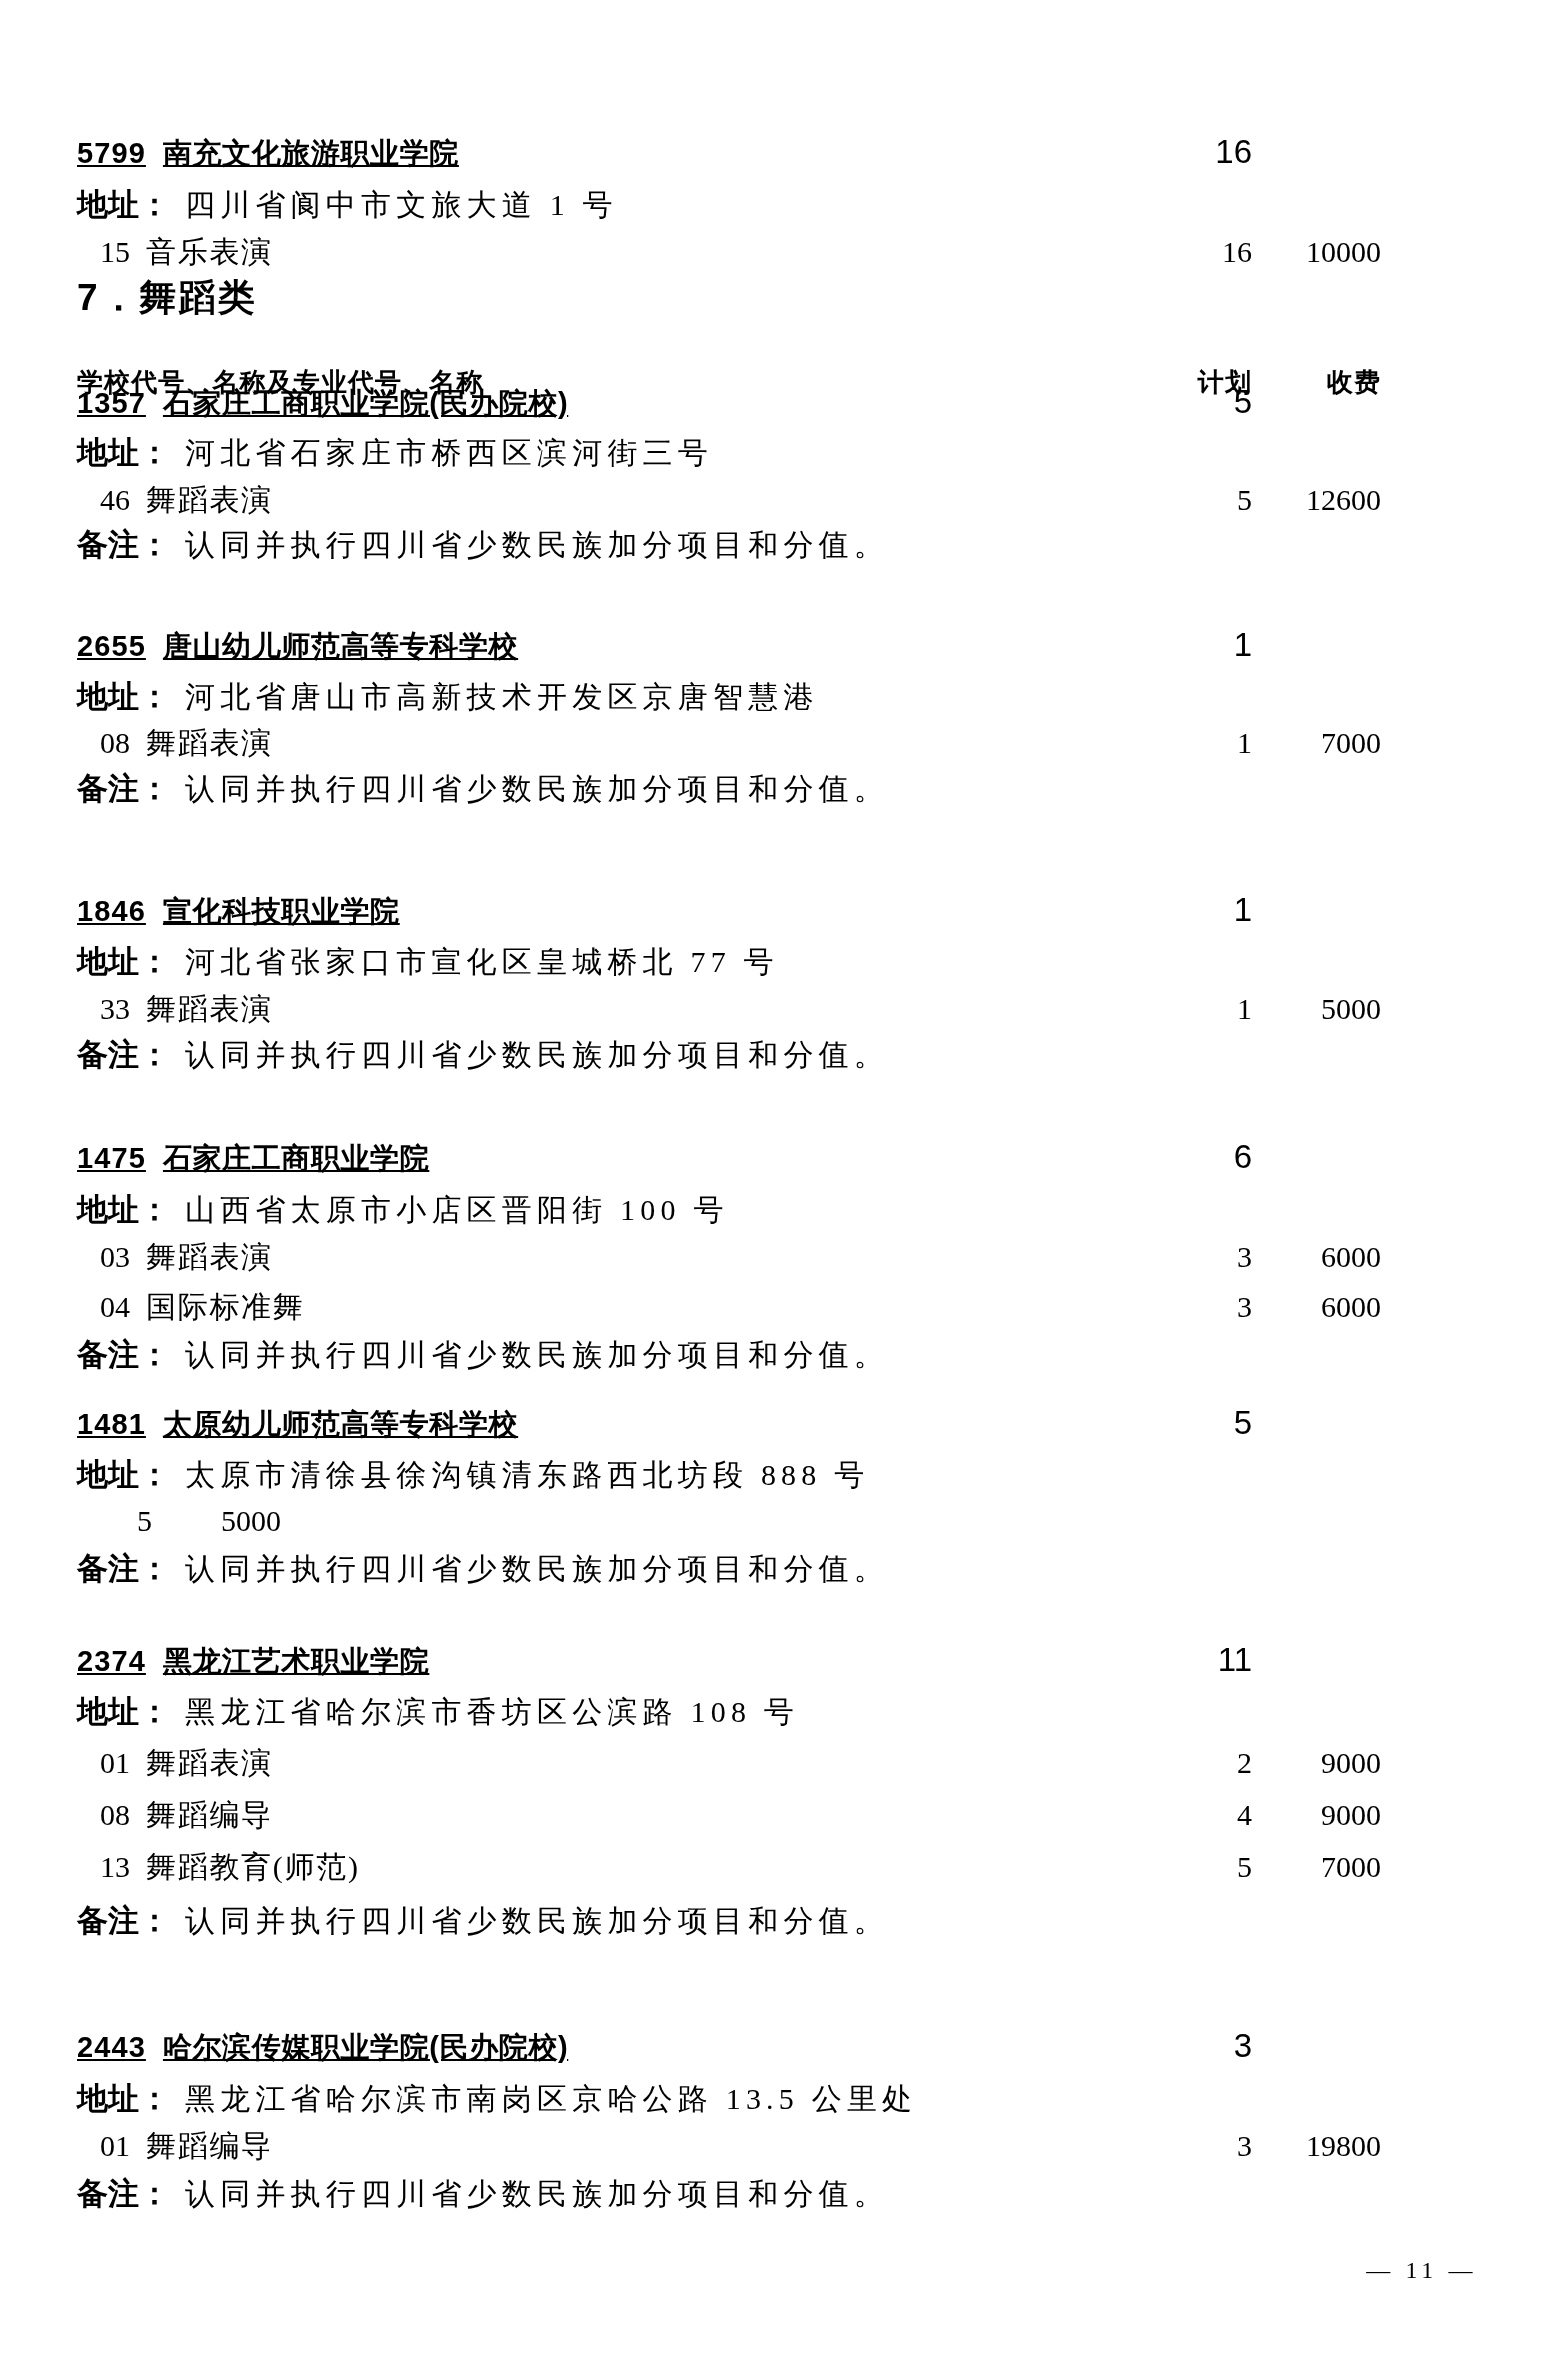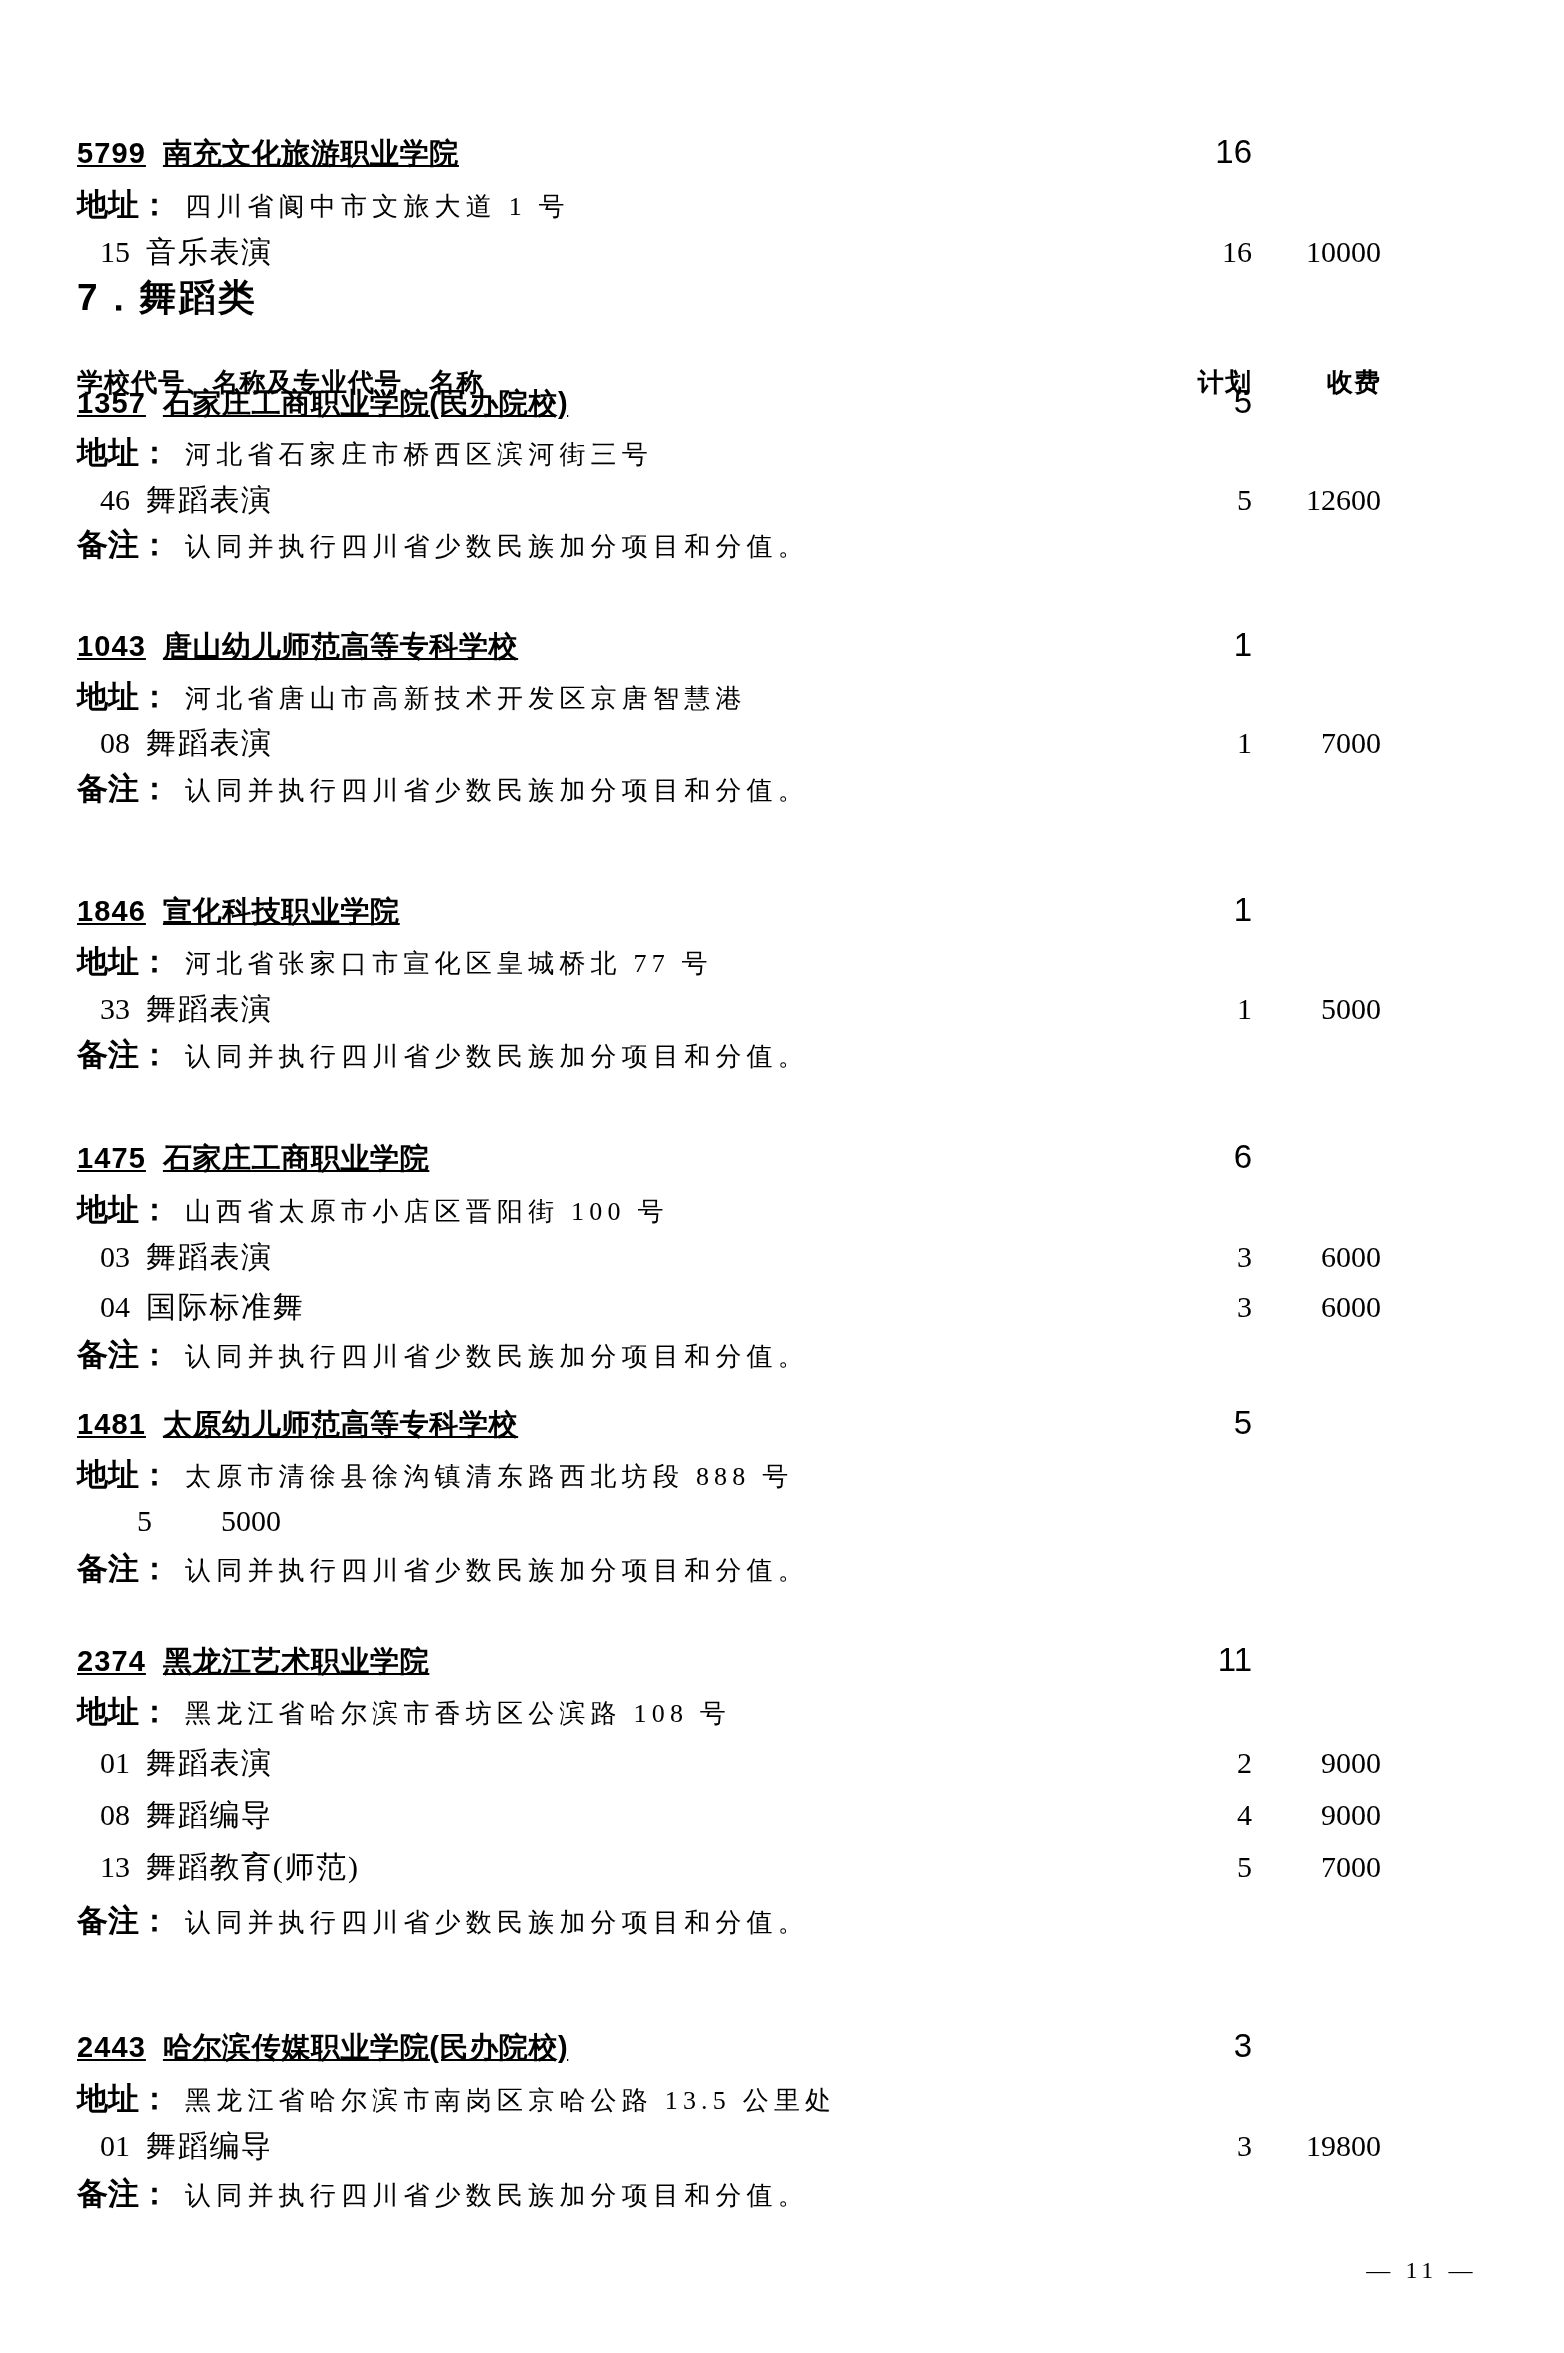--- a/index.html
+++ b/index.html
@@ -13,21 +13,21 @@
   .school .name-cell{font-family:"Liberation Sans",sans-serif;font-weight:bold;font-size:29px;letter-spacing:0.6px;text-decoration:underline;}
   .school .code{margin-right:17px;letter-spacing:1.1px;}
   .school .plan-cell{font-family:"Liberation Sans",sans-serif;font-weight:normal;font-size:33px;}
   
   .section .name-cell{font-family:"Liberation Sans",sans-serif;font-weight:bold;font-size:37px;letter-spacing:2.3px;}
   
   .header .name-cell,.header .plan-cell,.header .fee-cell
     {font-family:"Liberation Sans",sans-serif;font-weight:bold;font-size:26px;letter-spacing:1.1px;margin-top:32px;}
   
   .lbl{font-family:"Liberation Sans",sans-serif;font-weight:bold;font-size:31px;}
-  .body-text{font-family:"Liberation Serif",serif;font-size:26px;letter-spacing:5.2px;margin-left:15px;}
+  .body-text{font-family:"Liberation Serif",serif;font-size:30px;letter-spacing:5.2px;margin-left:15px;}
   
   .major{font-size:30px;}
   .major .name-cell{padding-left:23px;}
   .major .code{margin-right:16px;}
   .major .mname{letter-spacing:1.7px;}
   .major .plan-cell,.major .fee-cell{font-size:30px;}
   
   .pageno{position:absolute;top:2257px;right:87px;font-size:24px;letter-spacing:4.6px;
           font-family:Liberation Serif, serif;}
 </style>
@@ -86,21 +86,21 @@
     <div class="fee-cell">12600</div>
   </div>
   <div class="row remark" style="top:529px">
     <div class="name-cell">
       <span class="lbl">备注：</span><span class="body-text">认同并执行四川省少数民族加分项目和分值。</span>
     </div>
   </div>
 
   <div class="row school" style="top:628px">
     <div class="name-cell">
-      <span class="code">1043</span><span>唐山幼儿师范高等专科学校</span>
+      <span class="code">2655</span><span>唐山幼儿师范高等专科学校</span>
     </div>
     <div class="plan-cell">1</div>
     <div class="fee-cell"></div>
   </div>
   <div class="row addr" style="top:681px">
     <div class="name-cell">
       <span class="lbl">地址：</span><span class="body-text">河北省唐山市高新技术开发区京唐智慧港</span>
     </div>
   </div>
   <div class="row major" style="top:728px">

